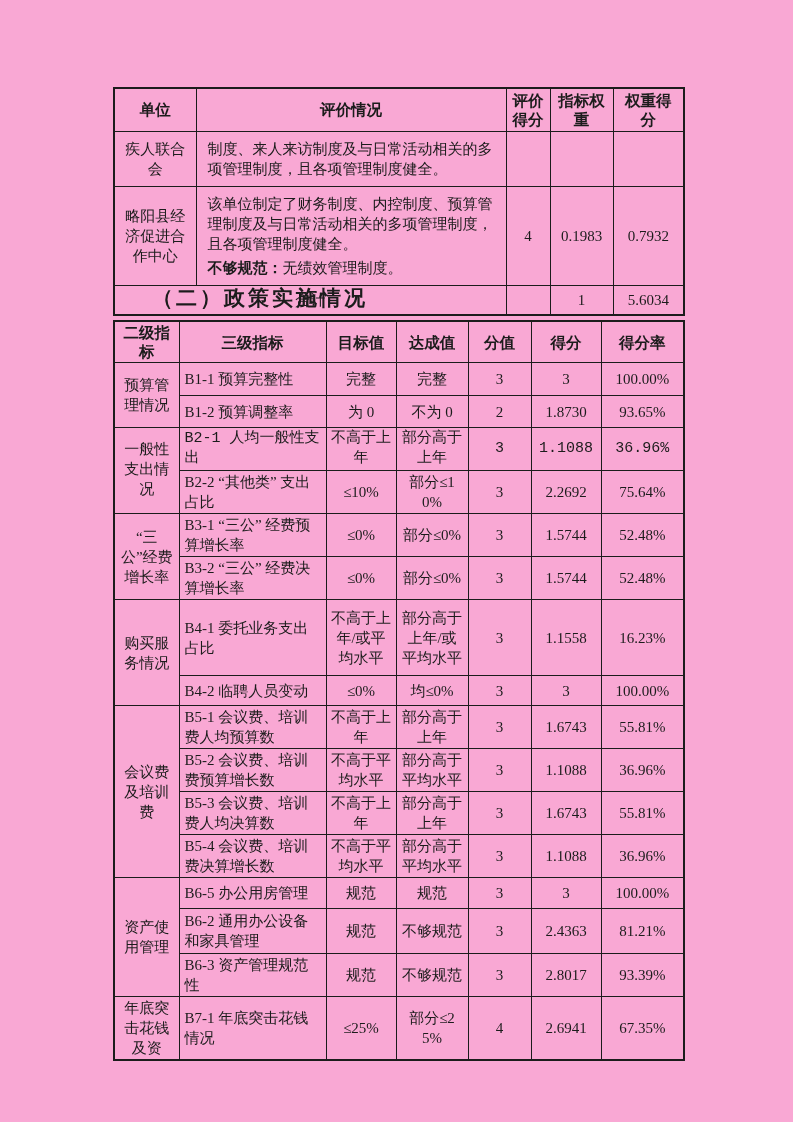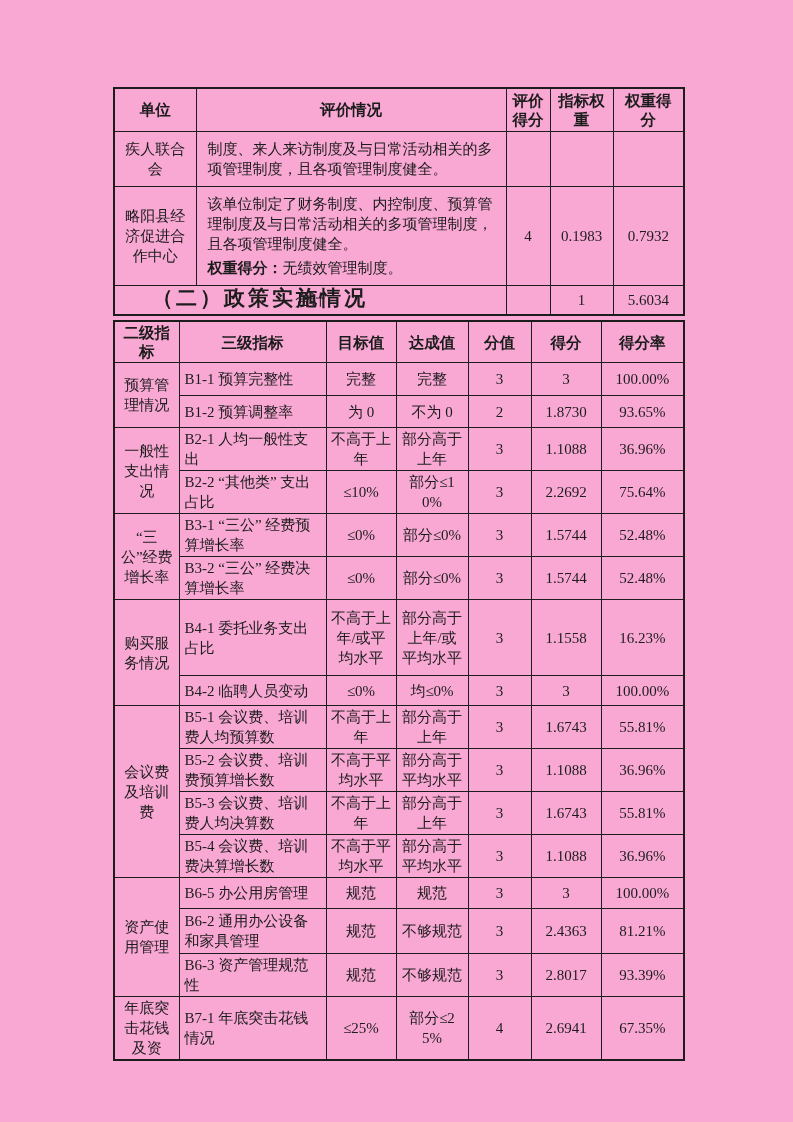--- a/index.html
+++ b/index.html
@@ -63,21 +63,21 @@
             <p>制度、来人来访制度及与日常活动相关的多项管理制度，且各项管理制度健全。</p>
           </td>
           <td></td>
           <td></td>
           <td></td>
         </tr>
         <tr style="height: 81px; padding-left: 28px;">
           <td>略阳县经济促进合作中心</td>
           <td class="eval">
             <p>该单位制定了财务制度、内控制度、预算管理制度及与日常活动相关的多项管理制度，且各项管理制度健全。</p>
-            <p><span class="problem-label">权重得分：</span>无绩效管理制度。</p>
+            <p><span class="problem-label">不够规范：</span>无绩效管理制度。</p>
           </td>
           <td>4</td>
           <td>0.1983</td>
           <td>0.7932</td>
         </tr>
         <tr style="height: 30px;">
           <td colspan="2">合计</td>
           <td></td>
           <td>1</td>
           <td>5.6034</td>
@@ -119,21 +119,21 @@
           <td>100.00%</td>
         </tr>
         <tr style="height: 32px;">
           <td class="indicator">B1-2 预算调整率</td>
           <td>为 0</td>
           <td>不为 0</td>
           <td>2</td>
           <td>1.8730</td>
           <td>93.65%</td>
         </tr>
-        <tr style="height: 42px;">
+        <tr style="height: 42px; font-family: Liberation Mono, monospace;">
           <td class="group" rowspan="2">一般性支出情况</td>
           <td class="indicator">B2-1 人均一般性支出</td>
           <td>不高于上年</td>
           <td>部分高于上年</td>
           <td>3</td>
           <td>1.1088</td>
           <td>36.96%</td>
         </tr>
         <tr style="height: 42px;">
           <td class="indicator">B2-2 “其他类” 支出占比</td>

